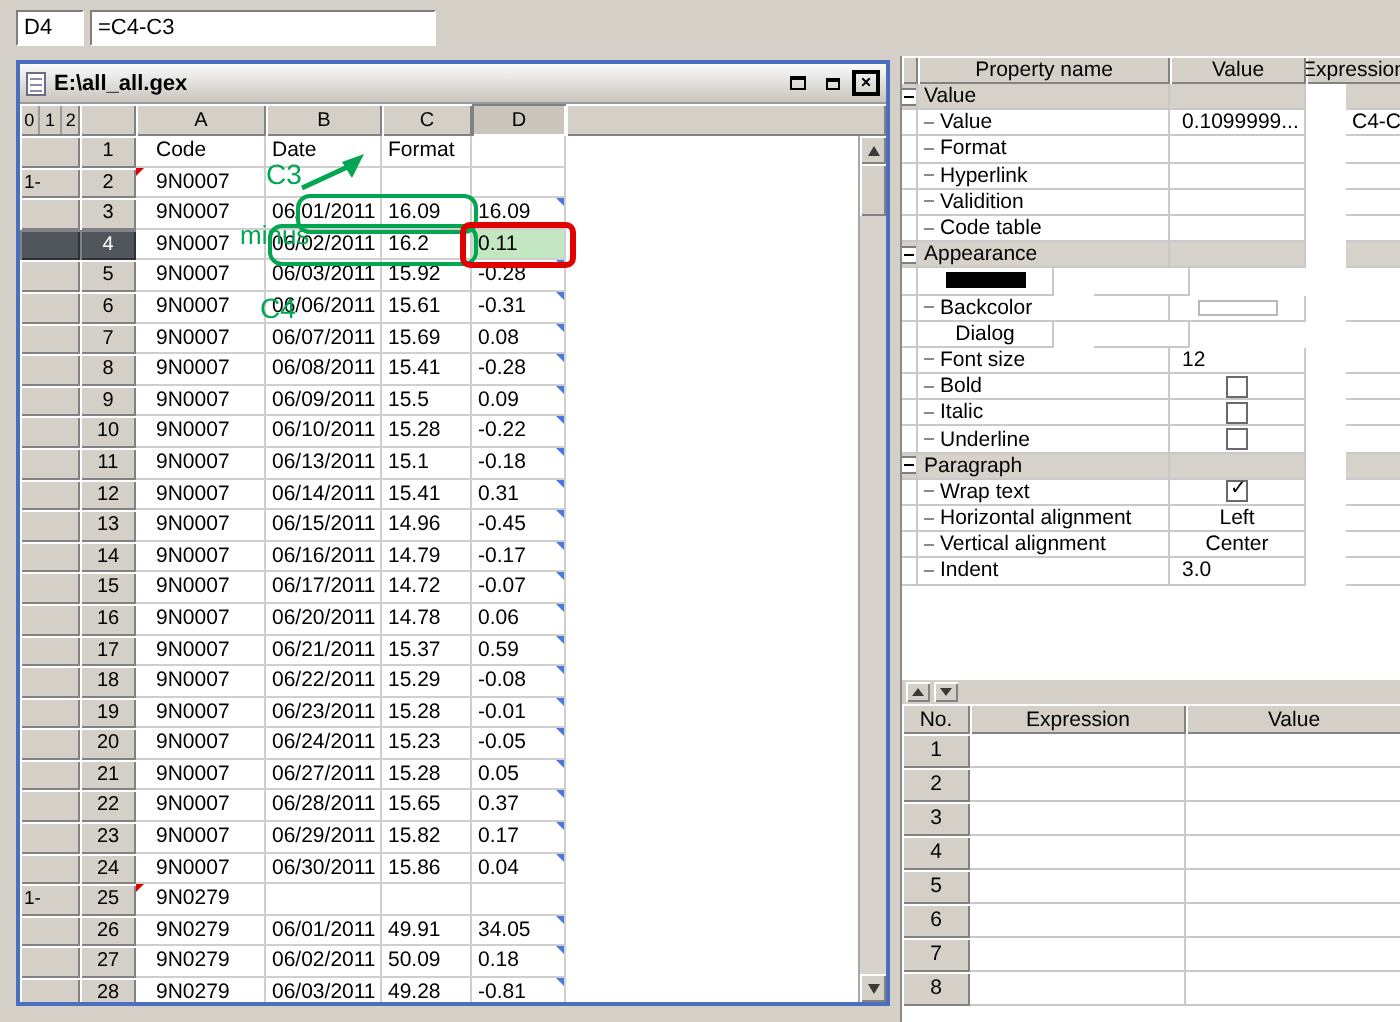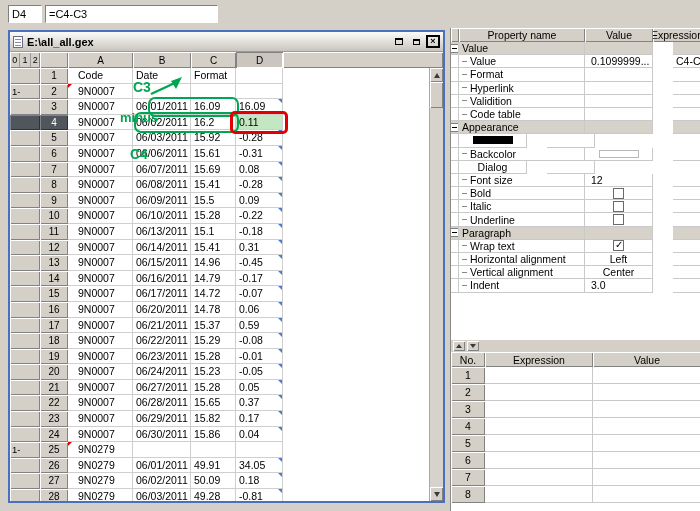--- a/index.html
+++ b/index.html
@@ -75,21 +75,21 @@
   .tri-up { border-left:3px solid transparent; border-right:3px solid transparent; border-bottom:5px solid #3a3a3a; }
   .tri-down { border-left:3px solid transparent; border-right:3px solid transparent; border-top:5px solid #3a3a3a; }
 
   
   .anno { position:absolute; inset:0; pointer-events:none; }
   .gbox { position:absolute; border:2.5px solid #00a651; border-radius:7px; }
   .gbox-c3 { left:138px; top:45px; width:91px; height:20px; }
   .gbox-c4 { left:124px; top:60px; width:105px; height:21px; }
   .rbox { position:absolute; left:220px; top:59px; width:58px; height:23px;
     border:3px solid #e10000; border-radius:5px; }
-  .alabel { position:absolute; color:#00a651; font-weight:bold; }
+  .alabel { position:absolute; color:#00a651; font-weight:normal; }
   .l-c3 { left:123px; top:27px; font-size:14px; }
   .l-minus { left:110px; top:58px; font-size:13px; }
   .l-c4 { left:120px; top:94px; font-size:14px; }
   .aarrow { position:absolute; left:136px; top:24px; }
 
   
   .prop-panel { position:absolute; left:450px; top:28px; width:250px; height:312px;
     background:#fff; border-left:1px solid #8a8a8a; overflow:hidden; }
   .phead { display:flex; height:14px; }
   .ph { background:#d4d0c8; box-shadow:inset 1px 1px 0 #ffffff, inset -1px -1px 0 #828282;

